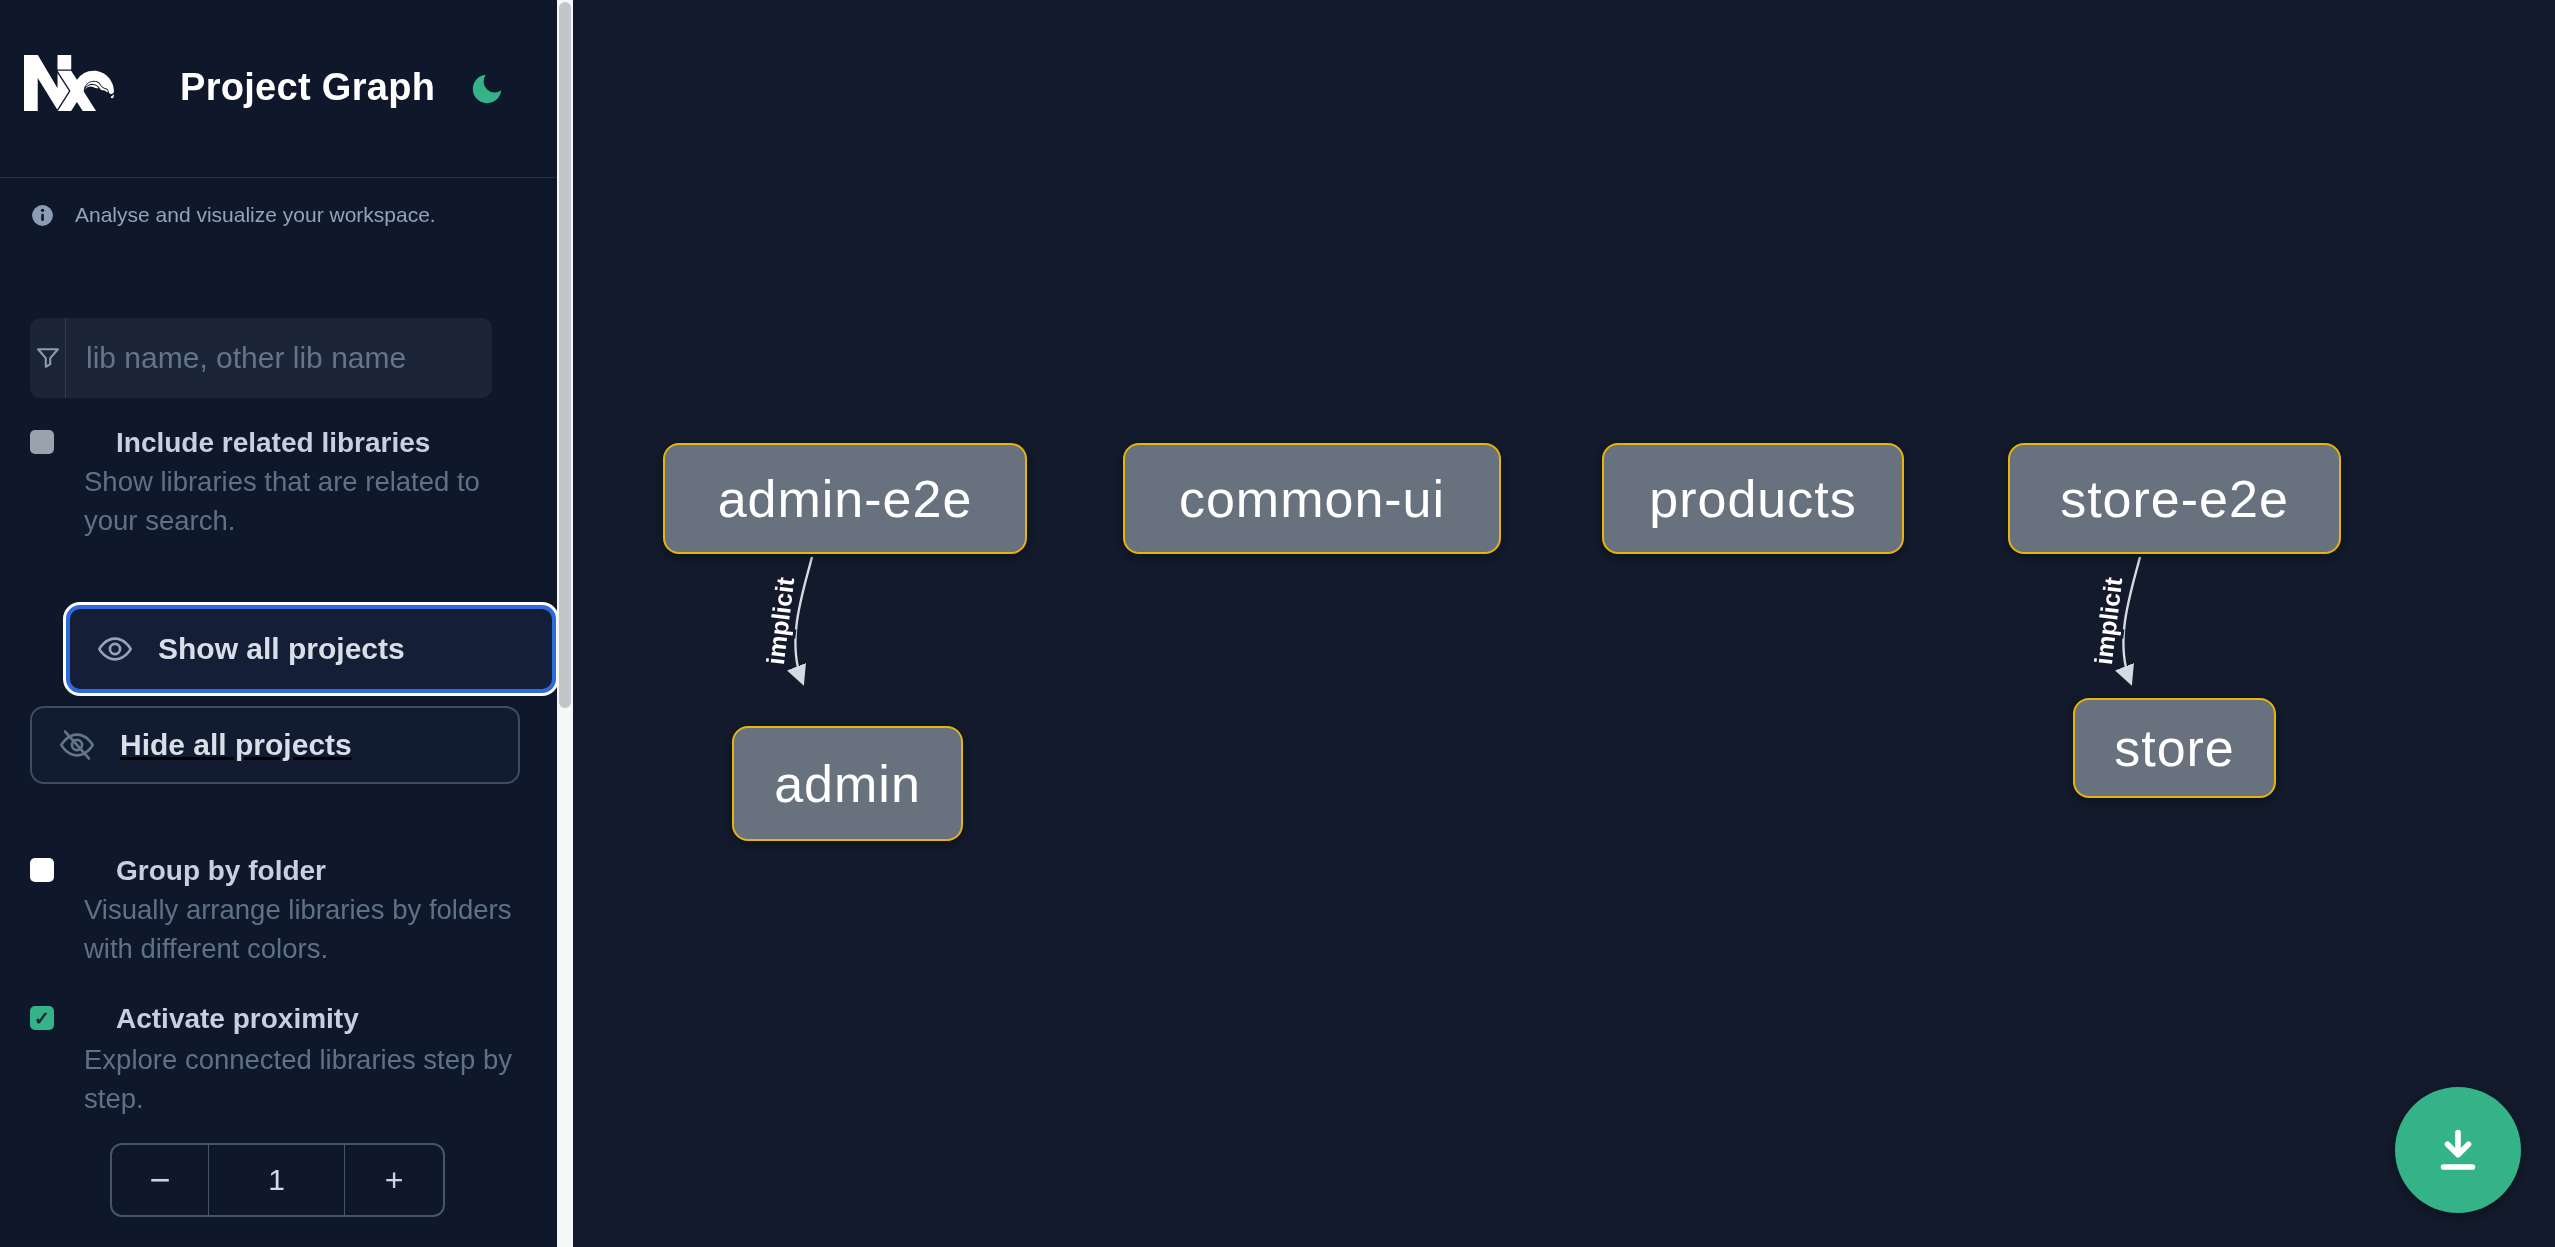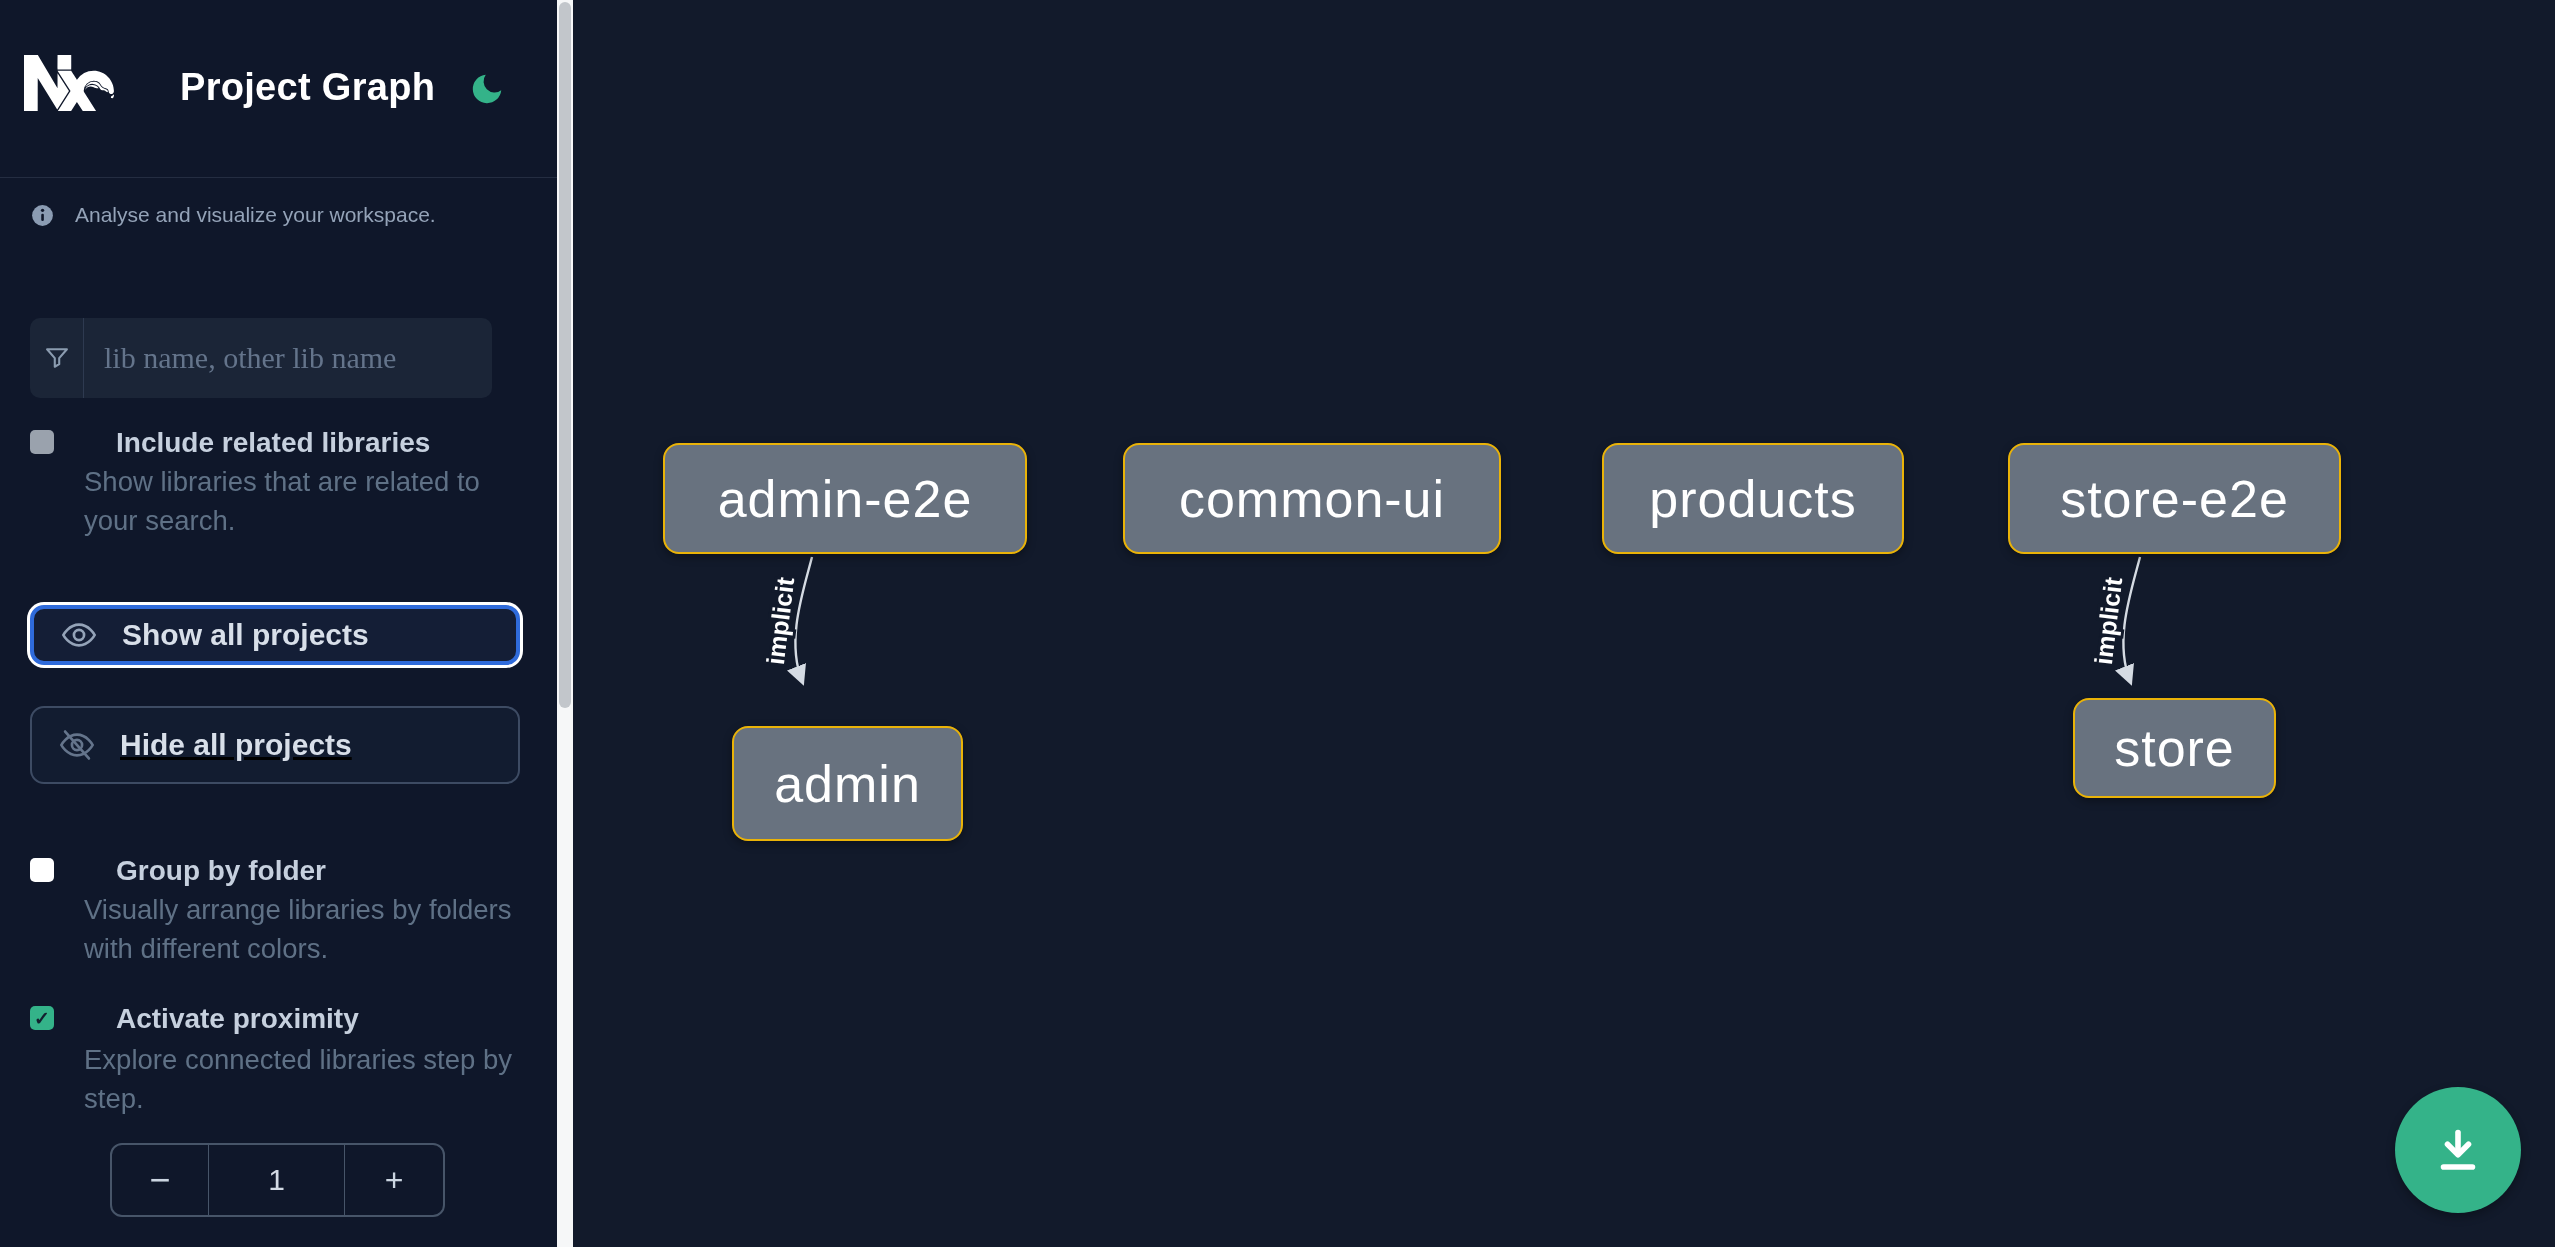--- a/index.html
+++ b/index.html
@@ -12,34 +12,34 @@
   .nx-logo { position:absolute; left:24px; top:38px; width:90px; height:90px; }
   .app-title { position:absolute; left:180px; top:66px; font-size:38px; font-weight:600; color:#ffffff; letter-spacing:0.3px; }
   .moon-btn { position:absolute; left:468px; top:70px; width:38px; height:38px; cursor:pointer; }
 
   .intro-icon { position:absolute; left:30px; top:203px; width:25px; height:25px; }
   .intro-text { position:absolute; left:75px; top:203px; font-size:21px; color:#94a3b8; }
 
   .search-box { position:absolute; left:30px; top:318px; width:462px; height:80px; background:#1b2537; border-radius:10px; display:flex; align-items:stretch; overflow:hidden; }
   .search-iconcell { width:64px; display:flex; align-items:center; justify-content:center; border-right:1px solid #2e3a50; }
   .search-iconcell svg { width:28px; height:28px; }
-  .search-input { flex:1; background:transparent; border:none; outline:none; color:#0ea5e9; font-size:30px; padding:0 20px; font-family:Liberation Serif, serif; }
+  .search-input { flex:1; background:transparent; border:none; outline:none; color:#0ea5e9; font-size:30px; padding:0 20px; font-family:Liberation Sans, sans-serif; }
   .search-input::placeholder { color:#64748b; opacity:1; }
 
   .checkbox { position:absolute; left:30px; width:24px; height:24px; border-radius:5px; }
   .cb-disabled { background:#9aa2ad; }
   .cb-white { background:#ffffff; }
   .cb-green { background:#34b389; display:flex; align-items:center; justify-content:center; color:#13202f; font-size:19px; font-weight:bold; line-height:1; }
   .opt-label { position:absolute; left:84px; font-size:28px; font-weight:700; color:#c6d0de;margin-left:32px; }
   .opt-desc { position:absolute; left:84px; width:450px; font-size:27.5px; line-height:39px; color:#5f7186; }
 
   .btn { position:absolute; left:30px; width:490px; border-radius:14px; display:flex; align-items:center; cursor:pointer; }
   .btn svg { width:38px; height:38px; margin:0 24px 0 26px; flex:0 0 auto; }
   .btn-label { font-size:30px; font-weight:600; color:#d8dfe9; }
-  .btn-show { top:605px; height:60px; background:#141e36; border:4px solid #2f6bdb; box-shadow:0 0 0 3px #ffffff; }
+  .btn-show { top:605px; height:88px; background:#141e36; border:4px solid #2f6bdb; box-shadow:0 0 0 3px #ffffff;margin-left:36px; }
   .btn-hide { top:706px; height:78px; background:#121c30; border:2px solid #3d4b63;text-decoration:underline; }
 
   .stepper { position:absolute; left:110px; top:1143px; width:335px; height:74px; border:2px solid #475569; border-radius:12px; display:flex; overflow:hidden; }
   .step-btn { display:flex; align-items:center; justify-content:center; color:#cbd5e1; font-size:36px; cursor:pointer; }
   .step-dec { width:97px; border-right:1px solid #475569; }
   .step-val { flex:1; display:flex; align-items:center; justify-content:center; color:#d3dae4; font-size:30px; }
   .step-inc { width:99px; border-left:1px solid #475569; font-size:32px; }
 
   
   .scrollbar-track { position:absolute; left:557px; top:0; width:16px; height:1247px; background:#f6f7f8; }

